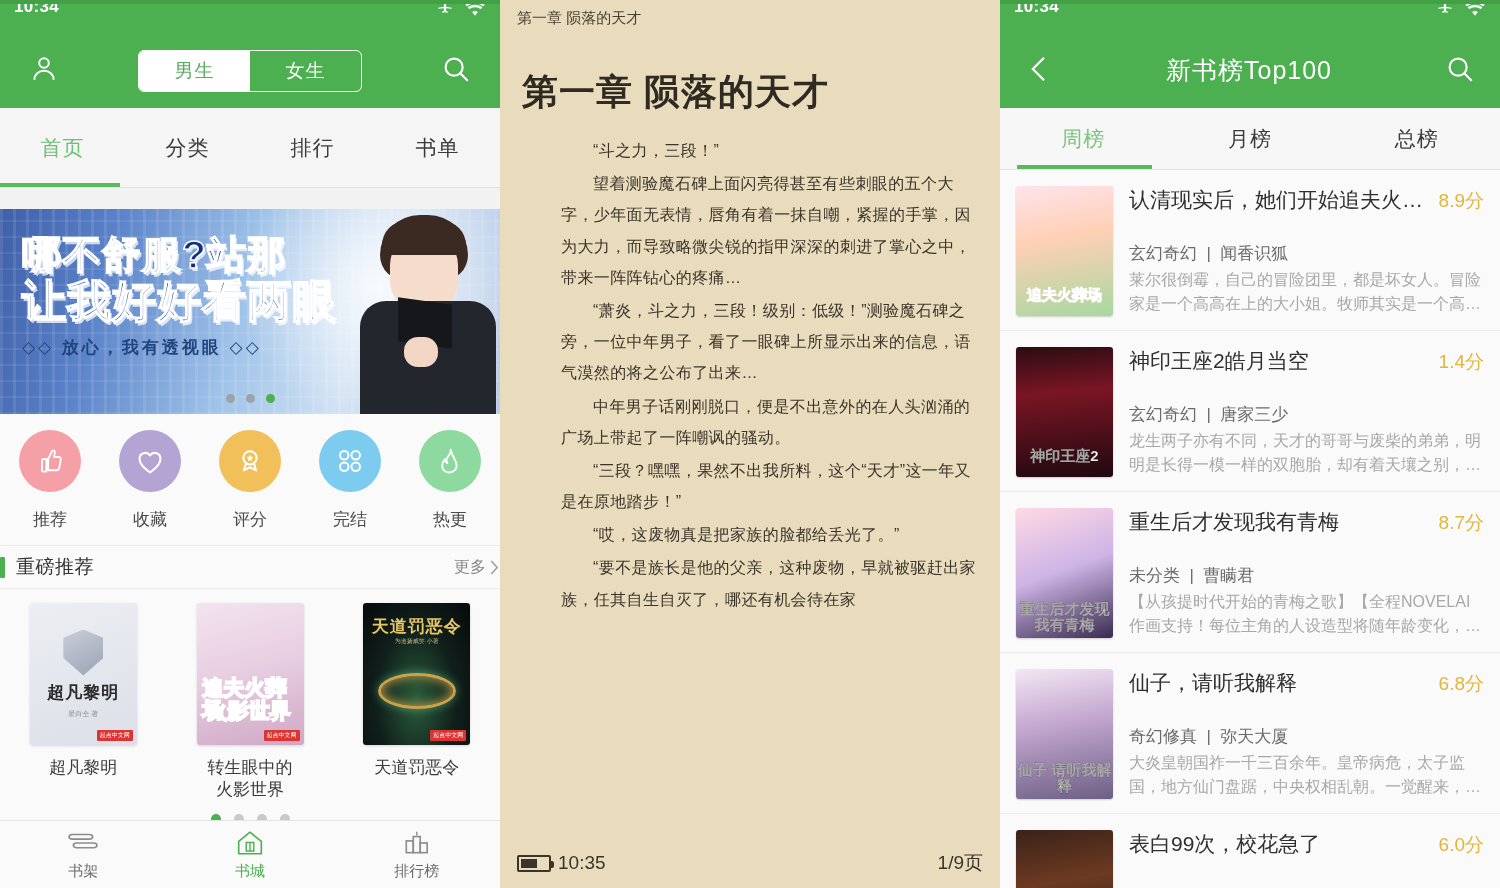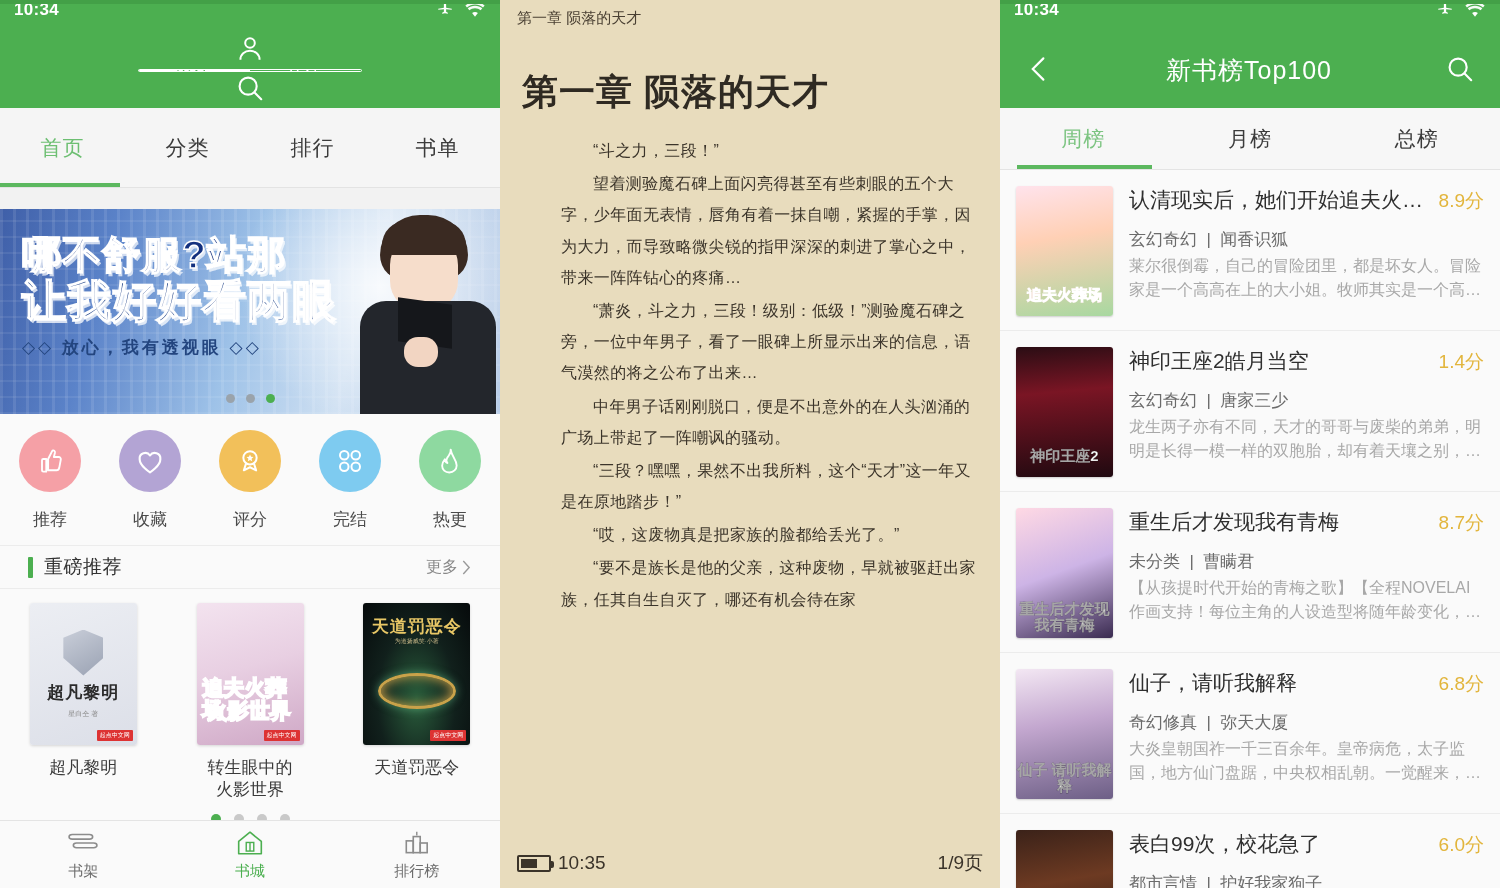--- a/index.html
+++ b/index.html
@@ -2,32 +2,32 @@
 <html><head>
 <meta charset="utf-8">
 <style>
   * { margin:0; padding:0; box-sizing:border-box; }
   html,body { width:1500px; height:888px; overflow:hidden; background:#fff;
     font-family:"Liberation Sans","DejaVu Sans",sans-serif; }
   .screens { display:flex; width:1500px; height:888px; }
   .panel { width:500px; height:888px; position:relative; overflow:hidden; }
 
   
-  .statusbar { height:33px; background:#4caf50; display:flex; align-items:flex-start;
-    justify-content:space-between; padding:0 14px; position:relative; }
+  .statusbar { height:33px; background:#4caf50; display:flex; align-items:flex-end;
+    justify-content:space-between; padding:16px 14px; position:relative; }
   .statusbar.dim::before { content:""; position:absolute; left:0; right:0; top:0; height:4px;
     background:#43a047; }
   .st-time { color:#fff; font-size:17px; font-weight:bold; letter-spacing:.3px; }
   .st-icons { display:flex; align-items:center; gap:9px; }
   .st-icons svg { display:block; }
 
   
   .p1 { background:#f2f2f2; }
   .p1-header { height:75px; background:#4caf50; display:flex; align-items:center;
-    justify-content:flex-start; padding:0 28px;flex-direction:column; }
+    justify-content:space-between; padding:0 28px; }
   .seg { display:flex; border:1.5px solid #ffffff; border-radius:6px; overflow:hidden;
     height:42px; width:224px; }
   .seg-btn { flex:1; display:flex; align-items:center; justify-content:center;
     font-size:19px; letter-spacing:1px; }
   .seg-btn.on { background:#ffffff; color:#59ab5e; }
   .seg-btn.off { background:transparent; color:#ffffff; }
 
   .p1-tabs { height:80px; background:#f5f5f5; display:flex; align-items:center;
     border-bottom:1px solid #e3e3e3; position:relative; }
   .p1-tab { flex:1; text-align:center; font-size:21px; color:#3b3b3b; letter-spacing:1px; }
@@ -68,21 +68,21 @@
   .bdot { width:9px; height:9px; border-radius:50%; background:#9aa3ab; }
   .bdot.on { background:#4caf50; }
 
   .quick { background:#fafafa; padding:16px 0 14px; display:flex; }
   .q-item { flex:1; display:flex; flex-direction:column; align-items:center; gap:16px; }
   .q-circle { width:62px; height:62px; border-radius:50%; display:flex;
     align-items:center; justify-content:center; }
   .q-label { font-size:17px; color:#4a4a4a; }
 
   .sec-head { height:44px; background:#fafafa; display:flex; align-items:center;
-    justify-content:space-between; padding:0 28px; border-top:1px solid #ececec;
+    justify-content:space-between; padding:0 0; border-top:1px solid #ececec;
     border-bottom:1px solid #ececec; }
   .sec-left { display:flex; align-items:center; gap:11px; }
   .sec-bar { width:5px; height:21px; background:#4caf50; border-radius:1px; }
   .sec-title { font-size:19px; color:#333; letter-spacing:.5px; }
   .sec-more { font-size:16px; color:#888; display:flex; align-items:center; gap:3px; }
 
   .books { background:#fafafa; display:flex; padding:14px 0 0; }
   .bk { flex:1; display:flex; flex-direction:column; align-items:center; }
   .bk-cover { width:107px; height:142px; border-radius:3px; position:relative;
     overflow:hidden; box-shadow:0 1px 3px rgba(0,0,0,.15); }
@@ -153,21 +153,21 @@
   .rank-list { background:#fafafa; }
   .rank-row { display:flex; padding:16px 16px 14px; gap:16px;
     border-bottom:1px solid #ececec; background:#fafafa; }
   .rk-cover { width:97px; height:130px; border-radius:3px; flex:none; position:relative;
     overflow:hidden; box-shadow:0 1px 2px rgba(0,0,0,.18); }
   .rk-info { flex:1; min-width:0; }
   .rk-top { display:flex; align-items:baseline; gap:10px; }
   .rk-name { flex:1; font-size:21px; color:#2f2f2f; white-space:nowrap;
     overflow:hidden; text-overflow:ellipsis; }
   .rk-score { font-size:19px; color:#e2b53c; flex:none; }
-  .rk-meta { margin-top:14px; font-size:17px; color:#6b6b6b; }
+  .rk-meta { margin-top:28px; font-size:17px; color:#6b6b6b; }
   .rk-desc { margin-top:3px; font-size:16px; color:#a8a8a8; line-height:1.5;
     display:-webkit-box; -webkit-line-clamp:2; -webkit-box-orient:vertical; overflow:hidden; }
 
   .rc1 { background:linear-gradient(170deg,#ffe3ec,#ffd0b5 40%,#a8d8a0); }
   .rc2 { background:linear-gradient(175deg,#2a0d14,#7a1524 35%,#200910); }
   .rc3 { background:linear-gradient(160deg,#ffd9e4,#cdb4e6 48%,#3a2b50); }
   .rc4 { background:linear-gradient(170deg,#f3e7f3,#c3a7cf 42%,#6d5f86); }
   .rc5 { background:linear-gradient(170deg,#3b2219,#6d3a22 40%,#1d120c); }
   .rk-band { position:absolute; left:0; right:0; bottom:0; height:42px;
     display:flex; align-items:center; justify-content:center; font-size:15px;

